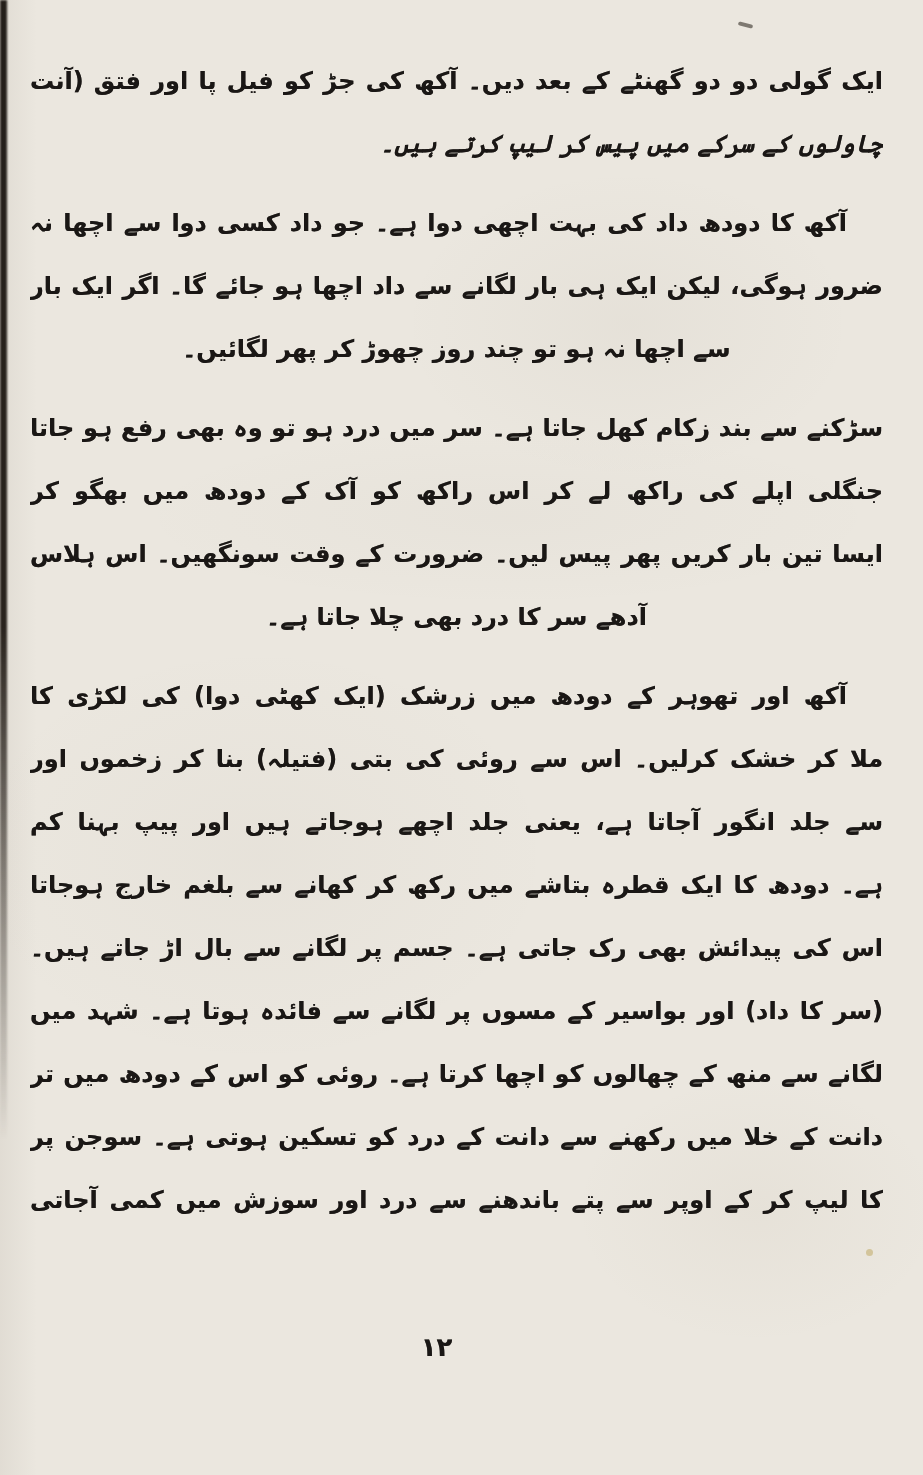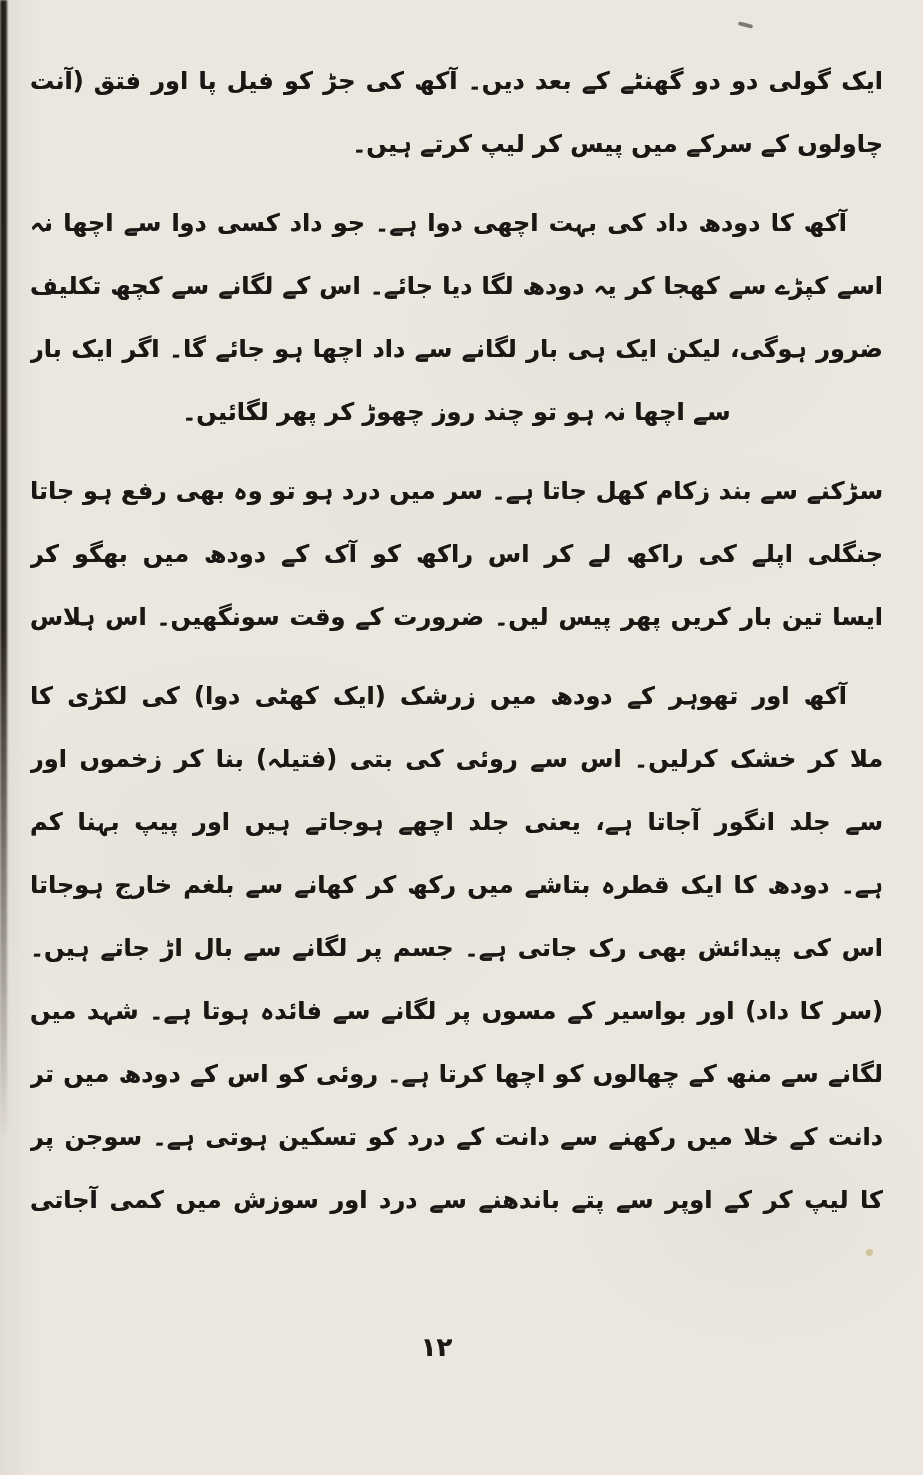--- a/index.html
+++ b/index.html
@@ -29,21 +29,21 @@
     position:absolute;top:50px;right:40px;left:30px;
     direction:rtl;color:#1a1715;
   }
   .paragraph{margin:0 0 16px 0;}
   .line{
     display:block;height:63px;line-height:63px;overflow:hidden;
     font-size:24px;font-weight:bold;white-space:normal;
     text-shadow:0 0 .5px rgba(25,22,18,.65);
   }
   .line.justify{text-align:justify;text-align-last:justify;}
-  .line.right{text-align:left;text-align-last:right;}
+  .line.right{text-align:left;text-align-last:right;font-style:italic;}
   .line.center{text-align:left;text-align-last:center;}
   .line.indent{padding-right:36px;}
   .page-number{
     position:absolute;top:1332px;left:0;width:100%;
     text-align:center;transform:translateX(-25px);
     font-size:26px;font-weight:bold;color:#1a1715;direction:rtl;
     text-shadow:0 0 .5px rgba(25,22,18,.65);
   }
 </style>
 </head>
@@ -53,28 +53,28 @@
   <div class="edge-strip"></div>
   <div class="speck-1"></div>
   <div class="speck-2"></div>
   <main class="text-body" id="text-body">
       <div class="paragraph">
         <div class="line justify">ایک گولی دو دو گھنٹے کے بعد دیں۔ آکھ کی جڑ کو فیل پا اور فتق (آنت اترنا) میں</div>
         <div class="line right">چاولوں کے سرکے میں پیس کر لیپ کرتے ہیں۔</div>
       </div>
       <div class="paragraph">
         <div class="line justify indent">آکھ کا دودھ داد کی بہت اچھی دوا ہے۔ جو داد کسی دوا سے اچھا نہ ہوتا ہو</div>
-        <div class="line justify">اسے کپڑے سے کھجا کر یہ دودھ لگا دیا جائے۔ اس کے لگانے سے کچھ تکلیف</div>
         <div class="line justify">ضرور ہوگی، لیکن ایک ہی بار لگانے سے داد اچھا ہو جائے گا۔ اگر ایک بار لگانے</div>
         <div class="line center">سے اچھا نہ ہو تو چند روز چھوڑ کر پھر لگائیں۔</div>
       </div>
       <div class="paragraph">
         <div class="line justify">سڑکنے سے بند زکام کھل جاتا ہے۔ سر میں درد ہو تو وہ بھی رفع ہو جاتا ہے۔</div>
         <div class="line justify">جنگلی اپلے کی راکھ لے کر اس راکھ کو آک کے دودھ میں بھگو کر سکھالیں اور</div>
         <div class="line justify">ایسا تین بار کریں پھر پیس لیں۔ ضرورت کے وقت سونگھیں۔ اس ہلاس سے</div>
+        <div class="line center">آدھے سر کا درد بھی چلا جاتا ہے۔</div>
       </div>
       <div class="paragraph">
         <div class="line justify indent">آکھ اور تھوہر کے دودھ میں زرشک (ایک کھٹی دوا) کی لکڑی کا سفوف</div>
         <div class="line justify">ملا کر خشک کرلیں۔ اس سے روئی کی بتی (فتیلہ) بنا کر زخموں اور ناسور میں رکھنے</div>
         <div class="line justify">سے جلد انگور آجاتا ہے، یعنی جلد اچھے ہوجاتے ہیں اور پیپ بہنا کم ہوجاتی</div>
         <div class="line justify">ہے۔ دودھ کا ایک قطرہ بتاشے میں رکھ کر کھانے سے بلغم خارج ہوجاتا ہے اور</div>
         <div class="line justify">اس کی پیدائش بھی رک جاتی ہے۔ جسم پر لگانے سے بال اڑ جاتے ہیں۔ گنج</div>
         <div class="line justify">(سر کا داد) اور بواسیر کے مسوں پر لگانے سے فائدہ ہوتا ہے۔ شہد میں ملا کر</div>
         <div class="line justify">لگانے سے منھ کے چھالوں کو اچھا کرتا ہے۔ روئی کو اس کے دودھ میں تر کر کے</div>
         <div class="line justify">دانت کے خلا میں رکھنے سے دانت کے درد کو تسکین ہوتی ہے۔ سوجن پر اس</div>

